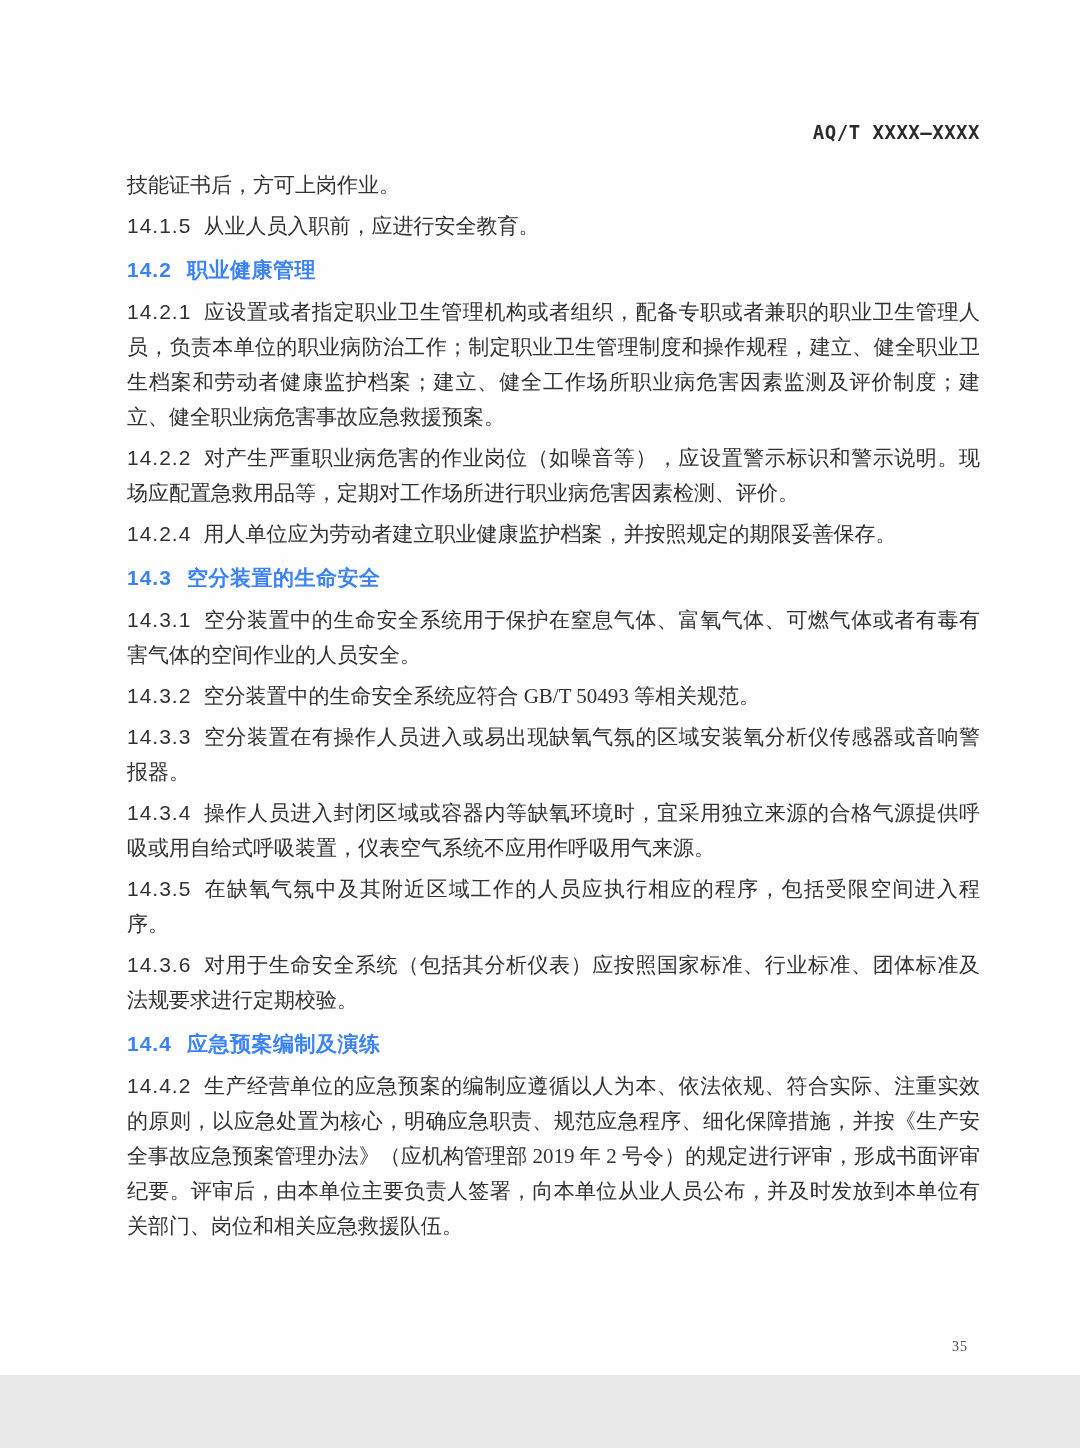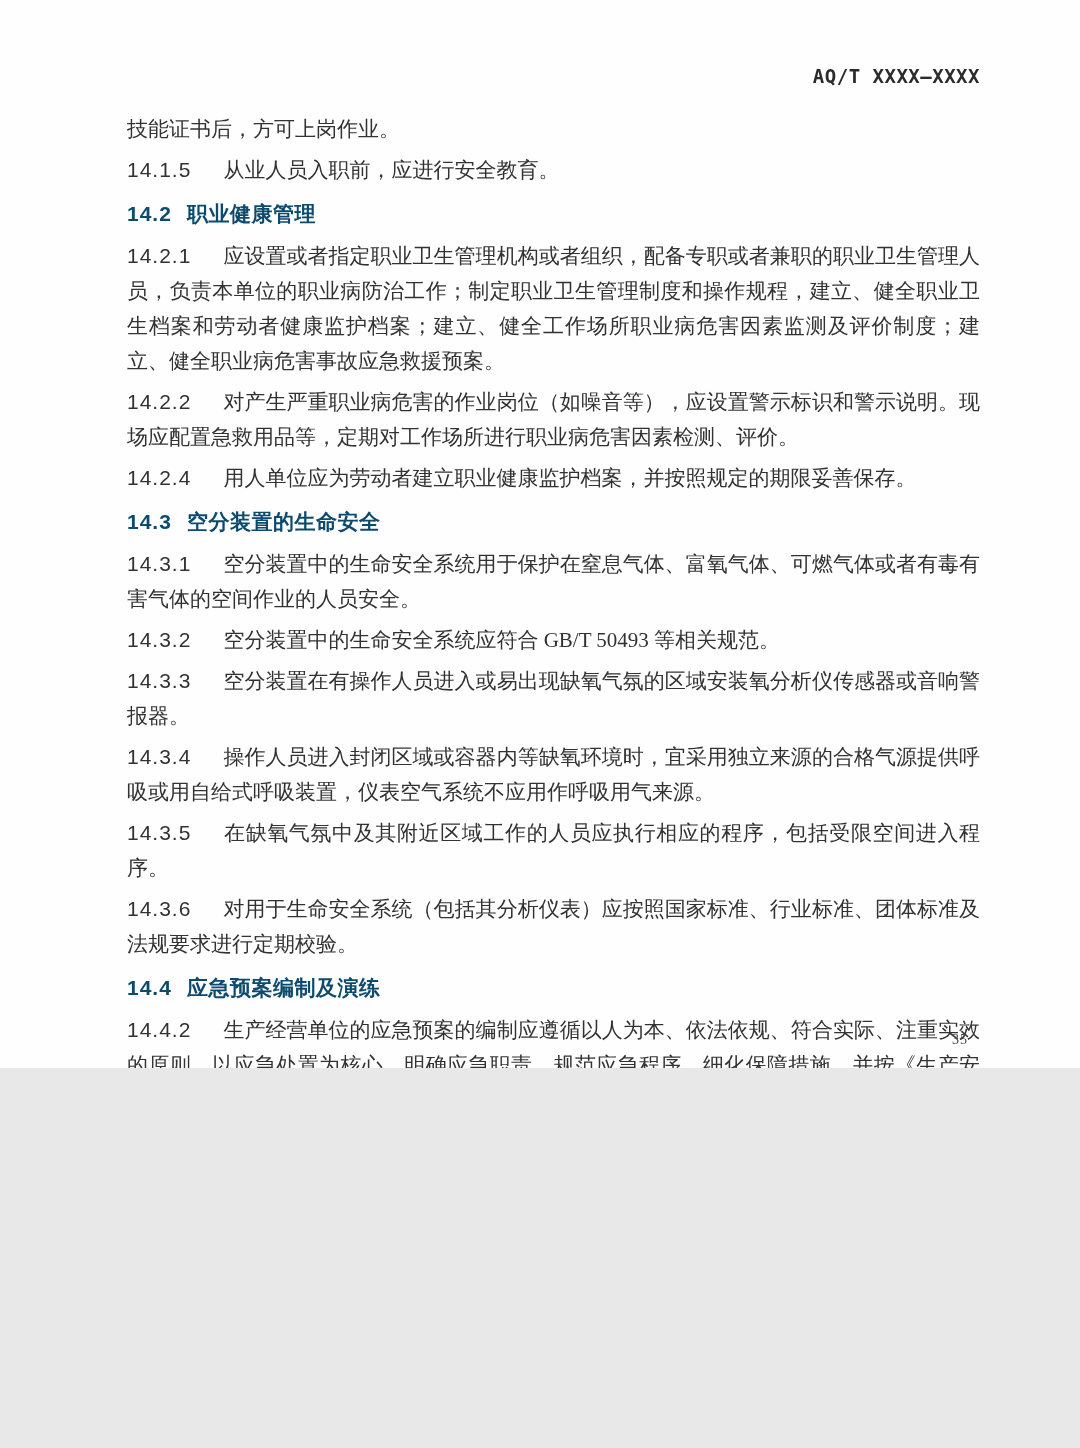--- a/index.html
+++ b/index.html
@@ -3,25 +3,25 @@
 <meta charset="utf-8">
 <style>
   html, body {
     margin: 0;
     padding: 0;
     background: #e8e8e8;
   }
   .page {
     position: relative;
     width: 1080px;
-    height: 1068px;
+    height: 1375px;
     margin: 0 auto;
     background: #fefefe;
     box-sizing: border-box;
-    padding: 64px 100px 0 127px;
+    padding: 120px 100px 0 127px;
     color: #323232;
     font-family: "Liberation Serif", "DejaVu Serif", serif;
     font-size: 21px;
     overflow: hidden;
   }
   .doc-header {
     text-align: right;
     margin-bottom: 24px;
     line-height: 24px;
   }
@@ -36,27 +36,27 @@
     text-align: justify;
   }
   .para {
     margin: 0 0 5px 0;
     line-height: 35px;
     text-align: justify;
   }
   .para .num {
     font-family: "Liberation Sans", "DejaVu Sans", sans-serif;
     letter-spacing: 1px;
-    margin-right: 32px;
+    margin-right: 12px;
     white-space: nowrap;
   }
   .para.heading {
     font-family: "Liberation Sans", "DejaVu Sans", sans-serif;
     font-weight: 700;
-    color: #0c4a6e;
+    color: #3b82f6;
     margin: 8px 0 7px 0;
     letter-spacing: 0.5px;
   }
   .para.heading .num {
     font-weight: 700;
     margin-right: 15px;
   }
   .doc-footer {
     position: absolute;
     right: 112px;

